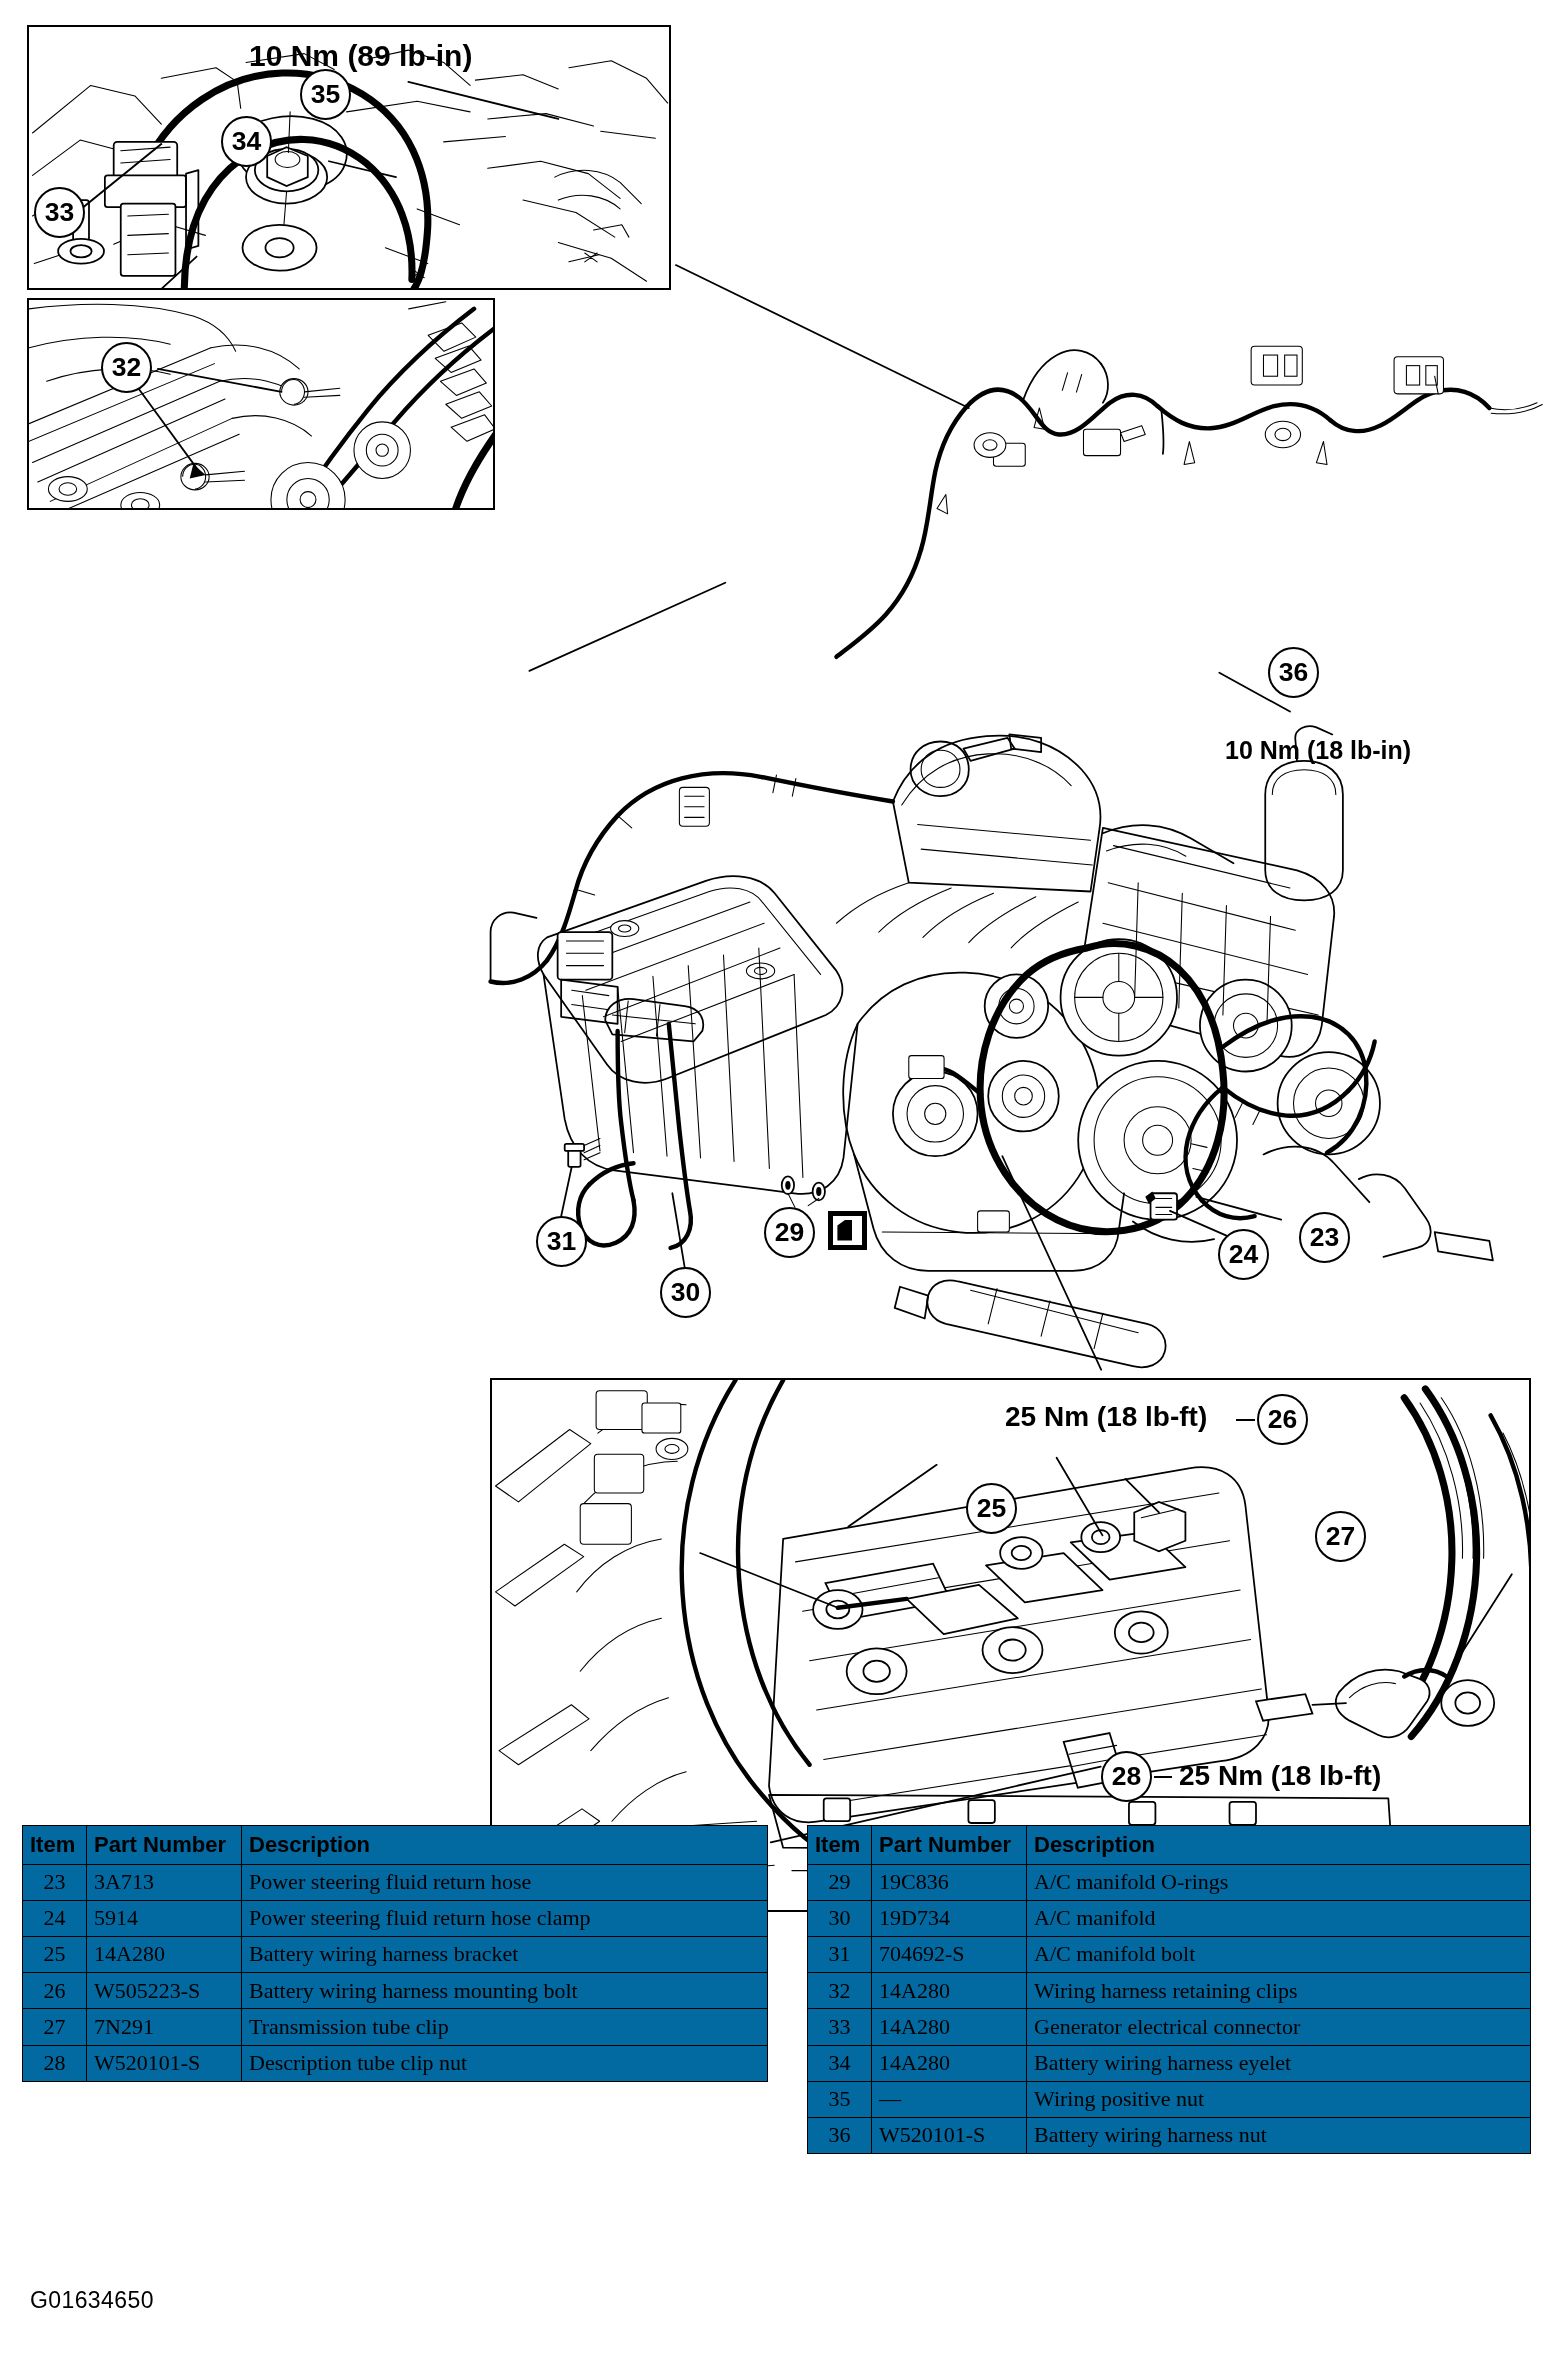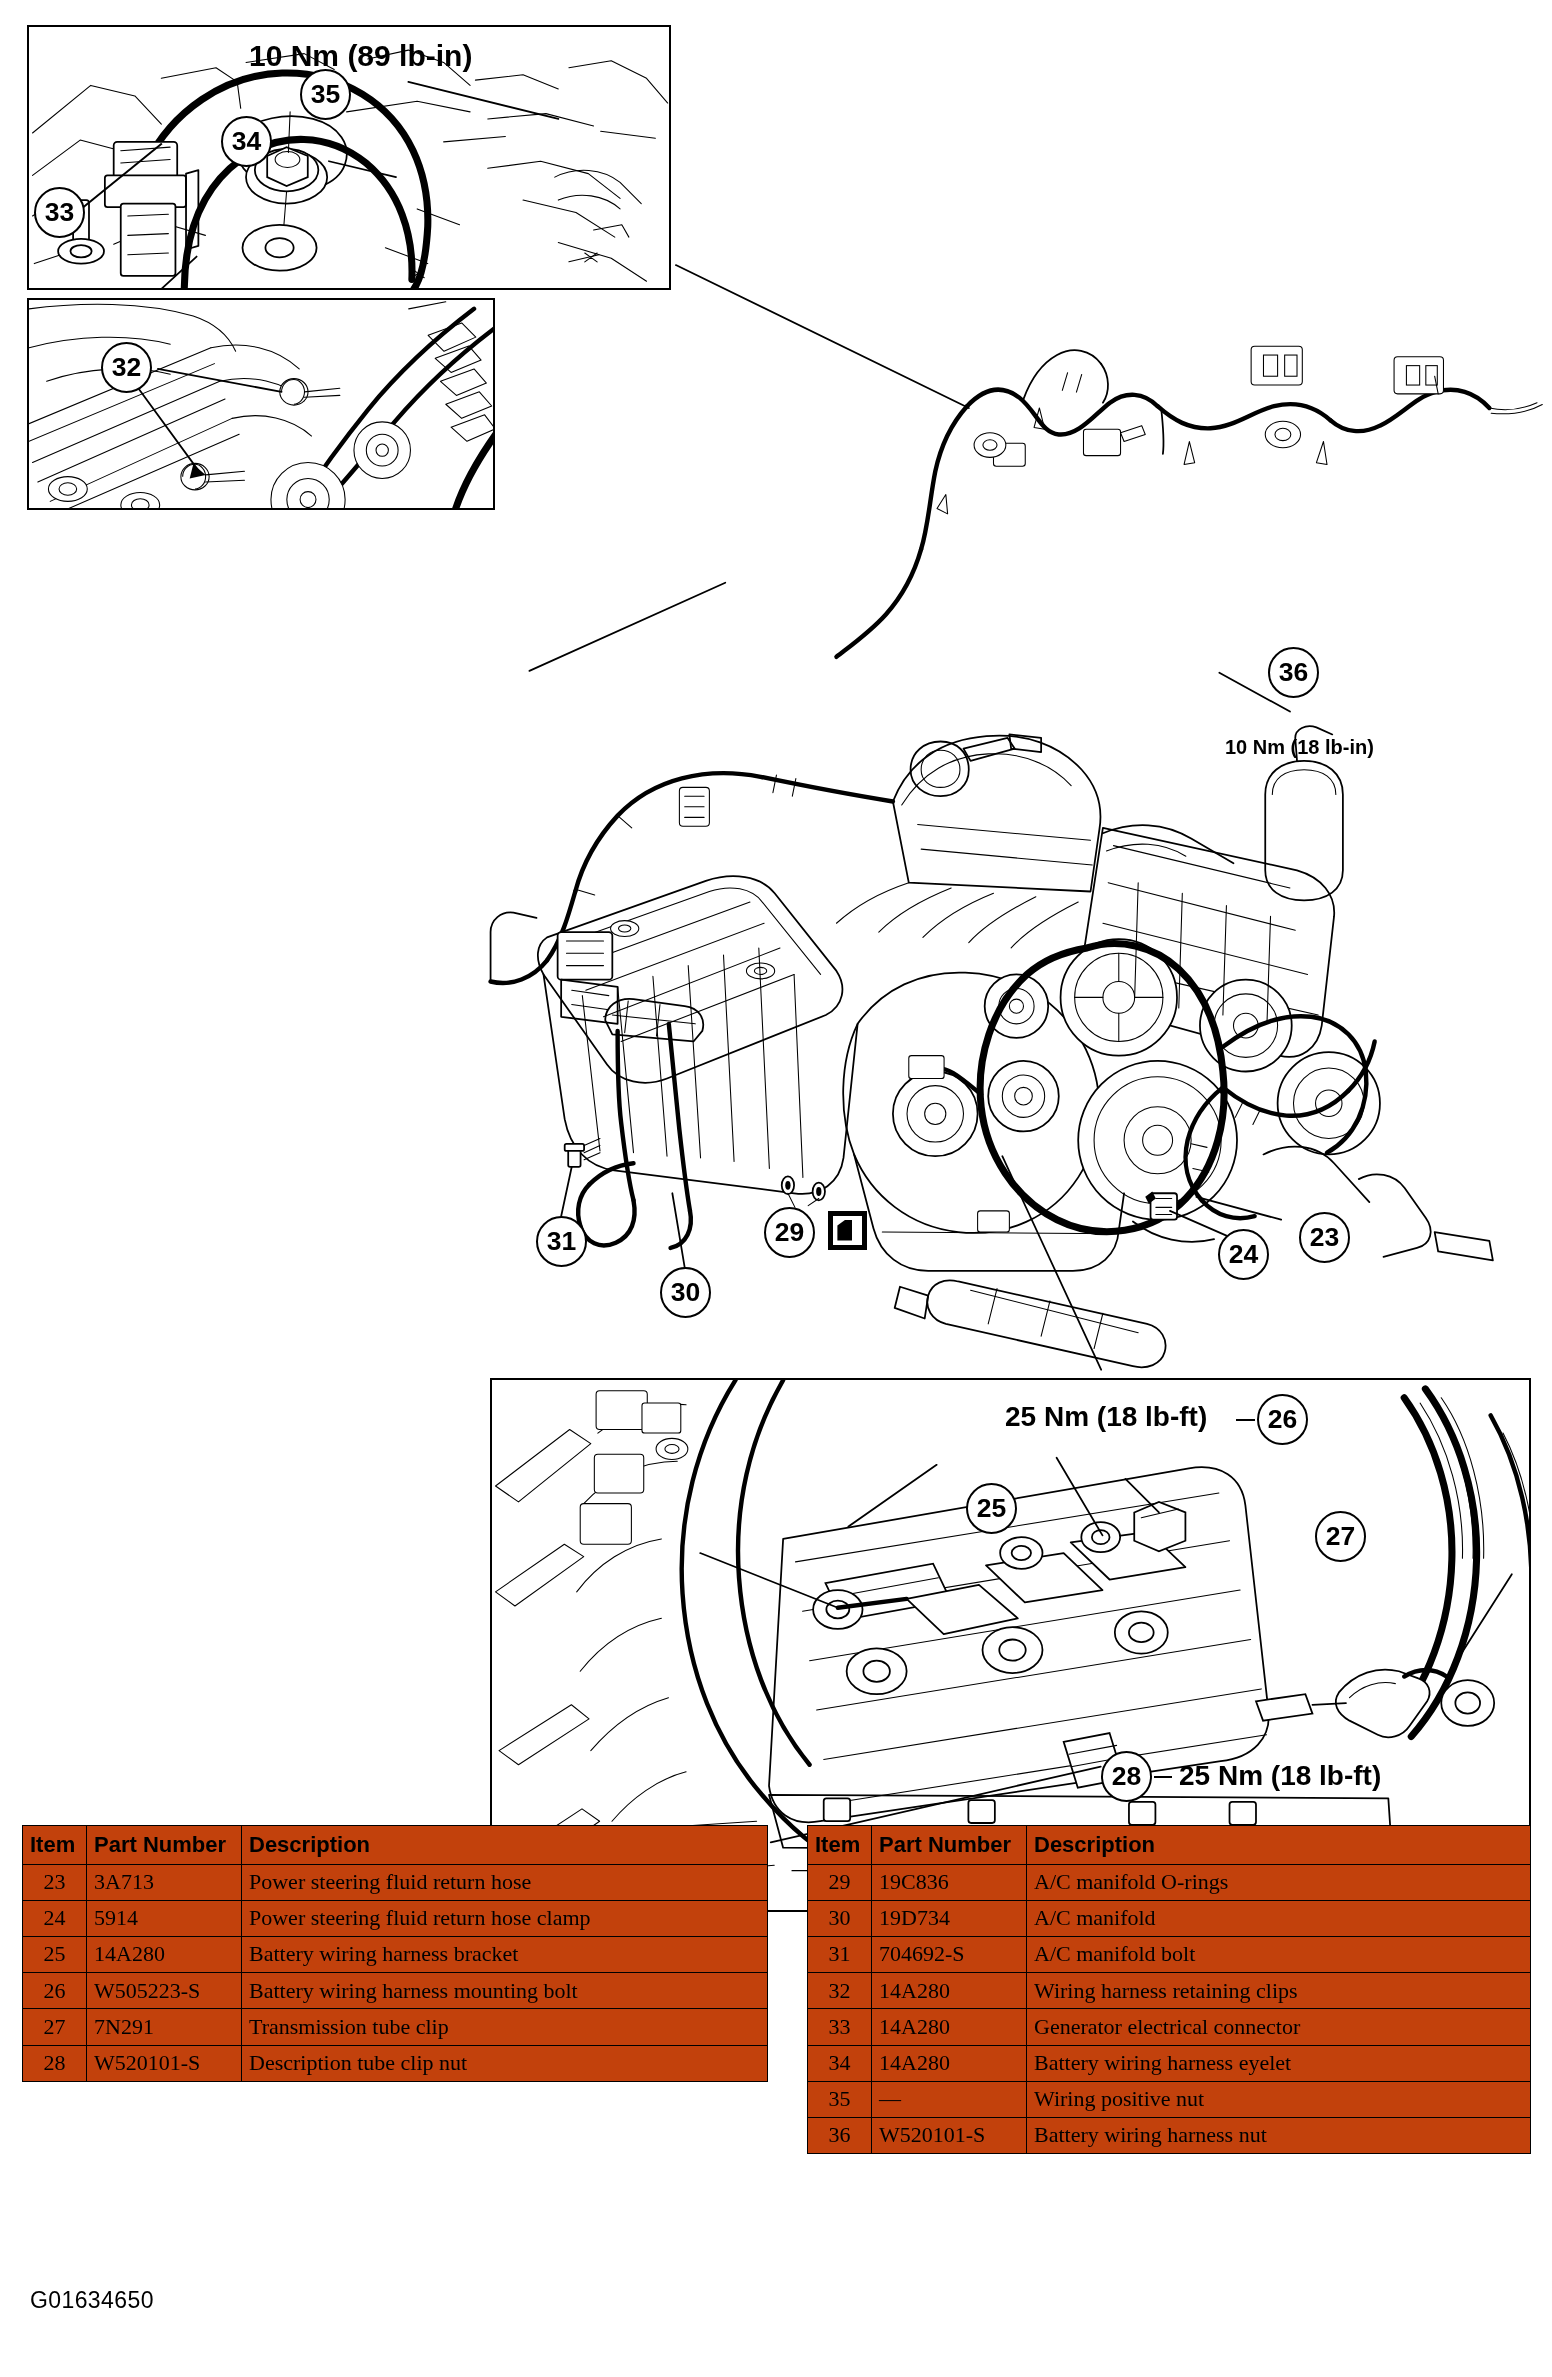--- a/index.html
+++ b/index.html
@@ -54,21 +54,21 @@
     background: #fff;
     overflow: hidden;
     z-index: 20;
   }
 
   
   .parts-table-wrap { position: absolute; z-index: 50; }
   table.parts {
     border-collapse: collapse;
     width: 100%;
-    background: #c2410c;
+    background: #0369a1;
     table-layout: fixed;
   }
   table.parts th, table.parts td {
     border: 1.8px solid #000;
     padding: 4.4px 7px;
     vertical-align: top;
     text-align: left;
   }
   table.parts th {
     font-family: "Liberation Sans", sans-serif;
@@ -703,21 +703,21 @@
 <div class="torque-label" style="left:1005px; top:1401px; font-size:28px;">25 Nm (18 lb-ft)</div>
 <div class="leader" style="left:1236px; top:1419px; width:19.4px;"></div>
 <div class="callout sz-lg" style="left:1257px; top:1394px;">26</div>
 <div class="callout sz-lg" style="left:966px; top:1483px;">25</div>
 <div class="callout sz-lg" style="left:1315px; top:1511px;">27</div>
 <div class="callout sz-lg" style="left:1101px; top:1751px;">28</div>
 <div class="leader" style="left:1154px; top:1776px; width:17.7px;"></div>
 <div class="torque-label" style="left:1179px; top:1760px; font-size:28px;">25 Nm (18 lb-ft)</div>
 
 <div class="callout sz-lg" style="left:1268px; top:647px;">36</div>
-<div class="torque-label" style="left:1225px; top:736px; font-size:20px;">10 Nm (18 lb-in)</div>
+<div class="torque-label" style="left:1225px; top:736px; font-size:25px;">10 Nm (18 lb-in)</div>
 
 <div class="callout sz-lg" style="left:536px; top:1216px;">31</div>
 <div class="callout sz-lg" style="left:660px; top:1267px;">30</div>
 <div class="callout sz-lg" style="left:764px; top:1207px;">29</div>
 <div class="lube-symbol" style="left:828px; top:1211px;"></div>
 
 <div class="callout sz-lg" style="left:1218px; top:1229px;">24</div>
 <div class="callout sz-lg" style="left:1299px; top:1212px;">23</div>
 
 <div class="parts-table-wrap" style="left:22px; top:1825px; width:746px;">

